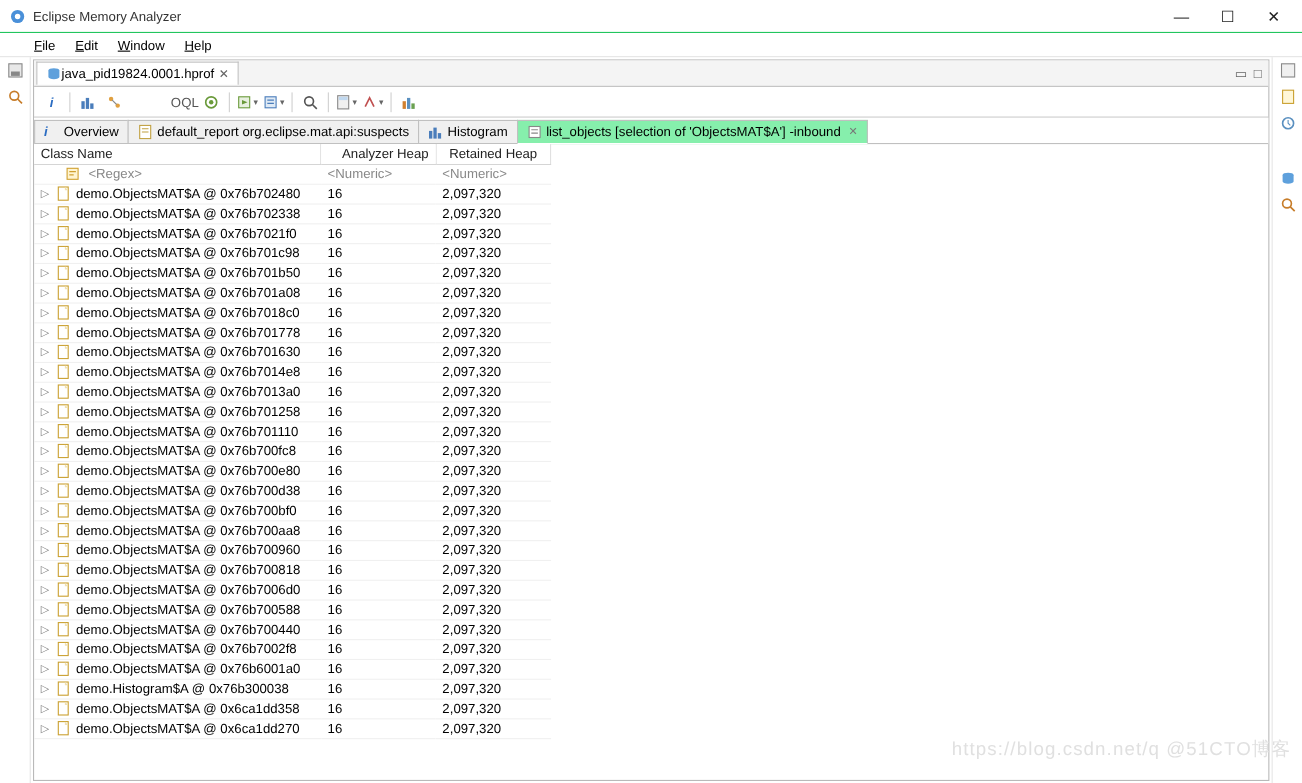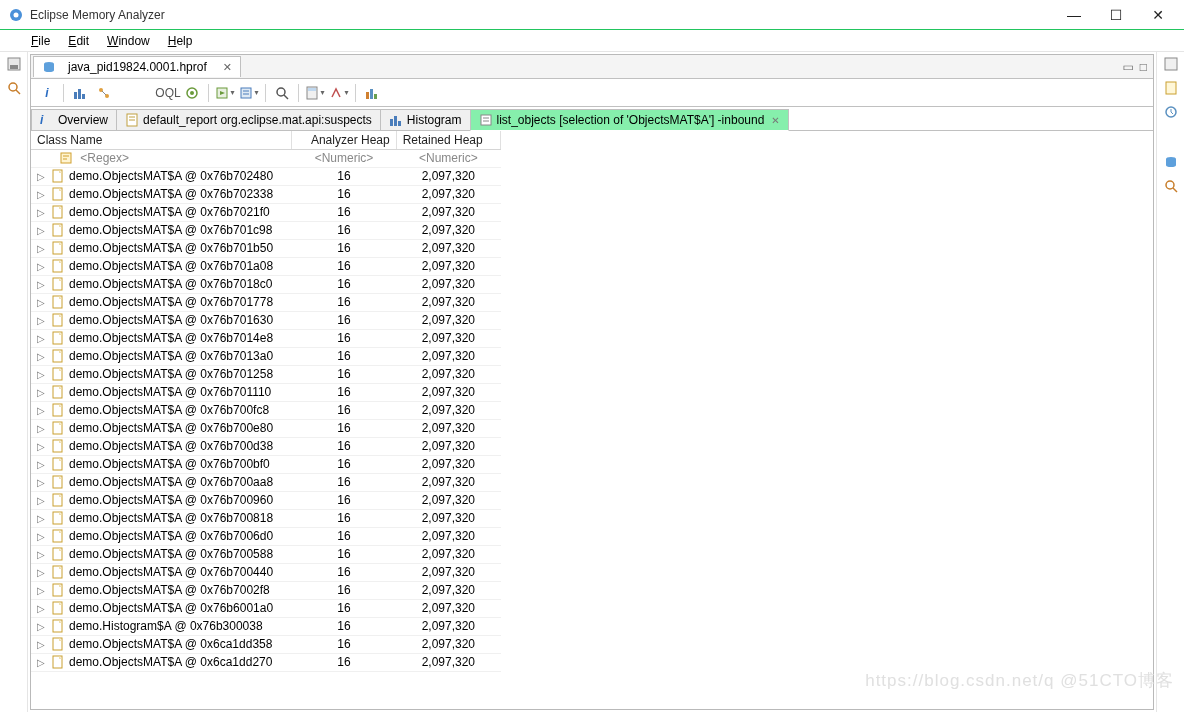--- a/index.html
+++ b/index.html
@@ -21,21 +21,21 @@
 .workbench { display: flex; height: calc(712px - 30px - 22px); }
 .left-gutter, .right-gutter { width: 28px; border-left: 1px solid #e5e5e5; border-right: 1px solid #e5e5e5; display: flex; flex-direction: column; align-items: center; padding-top: 4px; gap: 8px; }
 .left-gutter { border-left: none; }
 .right-gutter { border-right: none; }
 .gutter-icon { width: 16px; height: 16px; display:flex; align-items:center; justify-content:center; font-size:12px; color:#666; }
 
 .editor-area { flex: 1; display: flex; flex-direction: column; border: 1px solid #b9b9b9; margin: 2px; }
 
 
 .editor-tabs { height: 24px; display: flex; align-items: center; border-bottom: 1px solid #c0c0c0; background: #f4f4f4; padding-left: 2px; }
-.editor-tab { display: flex; align-items: center; gap: 12px; padding: 3px 8px; background: #fff; border: 1px solid #c0c0c0; border-bottom: none; font-size: 12px; }
+.editor-tab { display: flex; align-items: center; gap: 0; padding: 3px 8px; background: #fff; border: 1px solid #c0c0c0; border-bottom: none; font-size: 12px; }
 .editor-tab .tab-icon { width: 14px; height: 14px; }
 .editor-tab .close-x { font-size: 11px; color: #666; margin-left: 4px; }
 .editor-tabs .spacer { flex: 1; }
 .editor-tabs .tab-right-icons { display:flex; gap:6px; padding-right:6px; color:#666; font-size:12px; }
 
 
 .toolbar { height: 28px; display: flex; align-items: center; border-bottom: 1px solid #c0c0c0; padding: 0 6px; gap: 4px; }
 .tool-btn { width: 20px; height: 20px; display:flex; align-items:center; justify-content:center; font-size:12px; color:#4a4a4a; }
 .tool-sep { width: 1px; height: 18px; background: #d0d0d0; margin: 0 2px; }
 .tool-dd { display:flex; align-items:center; }
@@ -49,21 +49,21 @@
 .inner-tab .close-x { font-size:10px; color:#777; margin-left:3px; }
 
 
 .table-wrap { flex:1; overflow:hidden; position:relative; }
 .tbl { width: 470px;  border-collapse: collapse; table-layout: fixed; }
 .tbl th, .tbl td { border-bottom: 1px solid #f0f0f0; padding: 1px 6px; font-size: 12px; height: 18px; white-space: nowrap; }
 .tbl th { background:#fff; border-right:1px solid #e0e0e0; border-bottom:1px solid #d5d5d5; text-align:left; font-weight:normal; color:#222; position:sticky; top:0; }
 .col-name { width: 250px; }
 .col-sh { width: 100px; text-align:right; }
 .col-rh { width: 100px; text-align:right; }
-.tbl td.num { text-align:center; }
+.tbl td.num { text-align:left; }
 .regex-row td { color:#888; }
 .regex-row .rx-ico { display:inline-block; width:14px; height:14px; vertical-align:middle; margin-left:22px; margin-right:4px; }
 .row-name { display:flex; align-items:center; gap:4px; }
 .expand-arrow { color:#7a7a7a; font-size:10px; width:10px; }
 .file-ico { width:14px; height:14px; flex-shrink:0; }
 .watermark { position:absolute; right:10px; bottom:20px; color:#e0e0e0; font-size:17px; letter-spacing:1px; pointer-events:none; }
 
 
 svg { display:block; }
 </style>
@@ -233,21 +233,21 @@
         <span class="close-x">✕</span>
       </div>
     </div>
 
     <div class="table-wrap">
       <table class="tbl">
         <thead>
           <tr>
             <th class="col-name">Class Name</th>
             <th class="col-sh" style="text-align:right;">Analyzer Heap</th>
-            <th class="col-rh" style="text-align:left;">Retained Heap</th>
+            <th class="col-rh" style="text-align:center;">Retained Heap</th>
           </tr>
         </thead>
         <tbody id="tbody">
           <tr class="regex-row">
             <td>
               <span class="rx-ico"><svg viewBox="0 0 14 14">
                     <rect x="2" y="2" width="10" height="10" fill="#fff4d0" stroke="#d0a030"></rect>
                     <line x1="4" y1="5" x2="10" y2="5" stroke="#d0a030"></line>
                     <line x1="4" y1="8" x2="8" y2="8" stroke="#d0a030"></line>
                   </svg></span>

